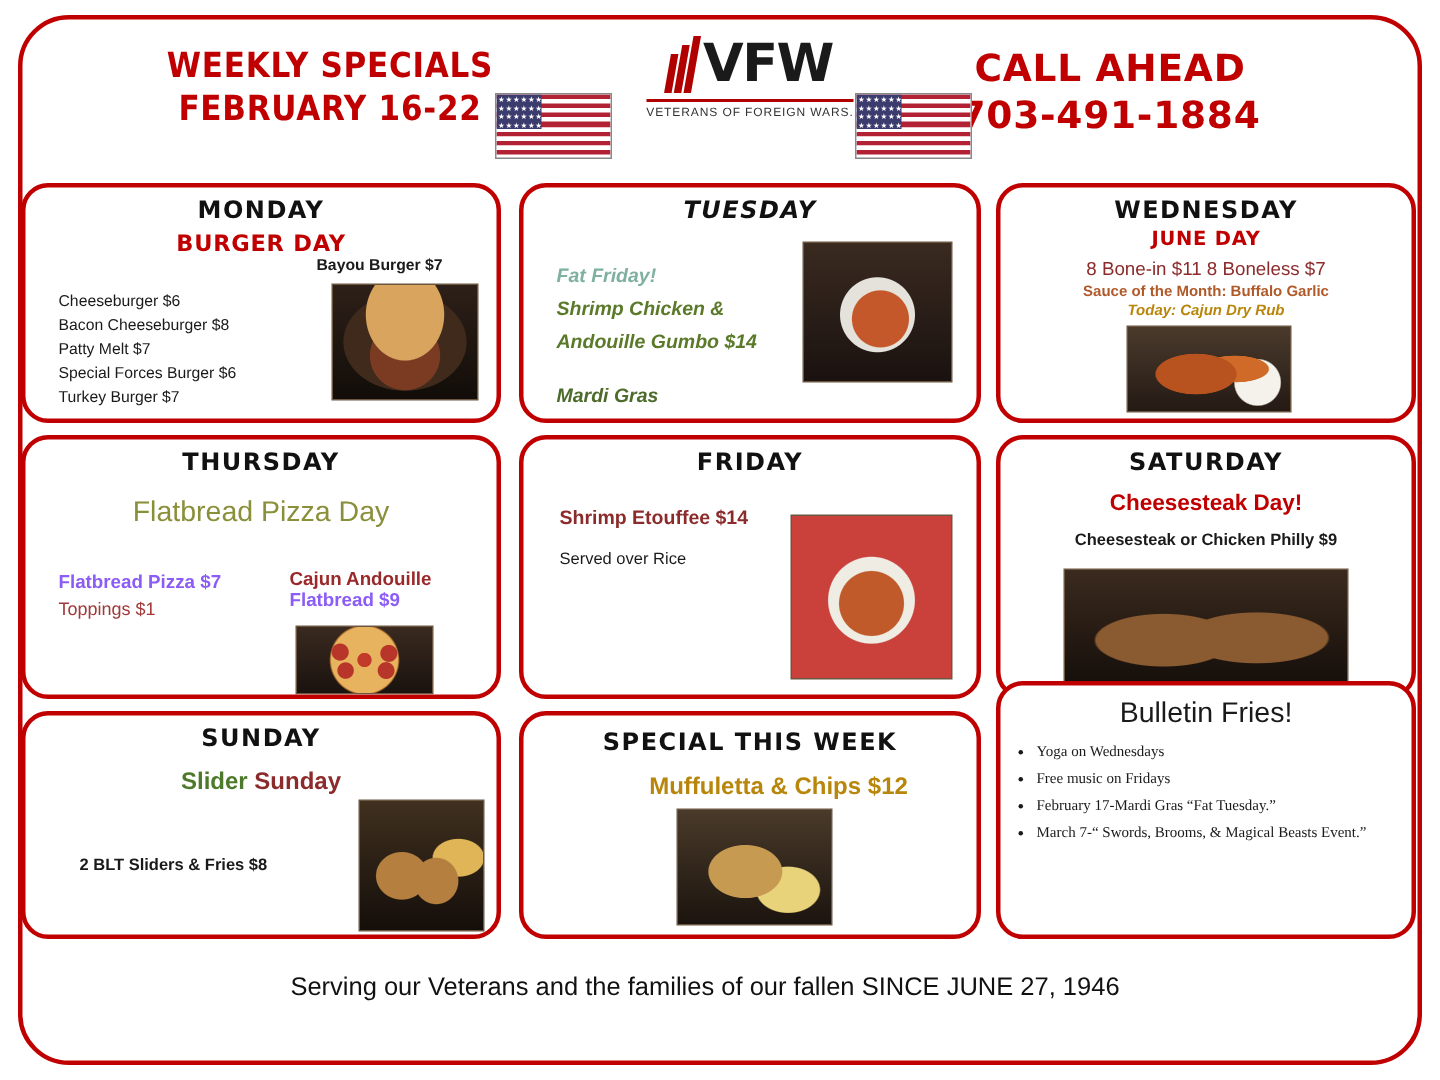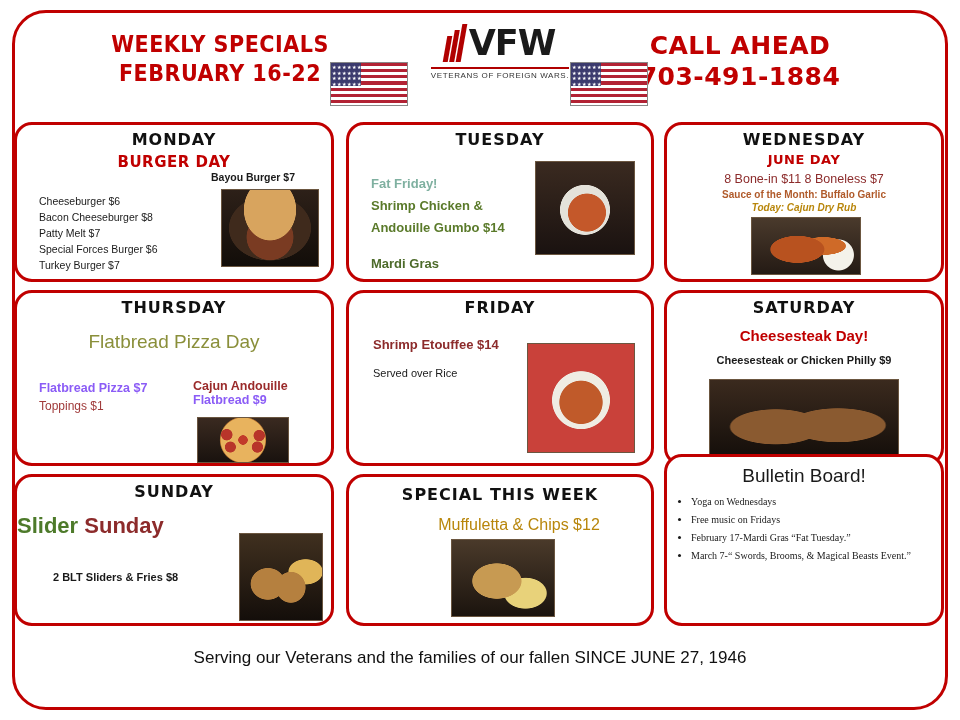--- a/index.html
+++ b/index.html
@@ -158,21 +158,21 @@
   }
   .photo {
     position: absolute;
     background: #5a4632;
     border: 1px solid #6b5640;
     overflow: hidden;
   }
 
   
   #card-mon  { left: 0px;   top: 0px;   width: 320px; height: 160px; }
-  #card-tue  { left: 332px; top: 0px;   width: 308px; height: 160px; }
+  #card-tue  { left: 332px; top: 0px;   width: 308px; height: 160px; font-style: italic; }
   #card-wed  { left: 650px; top: 0px;   width: 280px; height: 160px; }
   #card-thu  { left: 0px;   top: 168px; width: 320px; height: 176px; }
   #card-fri  { left: 332px; top: 168px; width: 308px; height: 176px; }
   #card-sat  { left: 650px; top: 168px; width: 280px; height: 176px; }
   #card-sun  { left: 0px;   top: 352px; width: 320px; height: 152px; }
   #card-spec { left: 332px; top: 352px; width: 308px; height: 152px; }
   #card-bull { left: 650px; top: 332px; width: 280px; height: 172px; }
 
   
   .footer {
@@ -362,36 +362,36 @@
 
     <div class="card" id="card-sat">
       <div class="title">SATURDAY</div>
       <div style="text-align:center; font-size:15px; font-weight:bold; color:#c00000; margin-top:10px;">Cheesesteak Day!</div>
       <div style="text-align:center; font-size:11px; font-weight:bold; color:#1a1a1a; margin-top:10px;">Cheesesteak or Chicken Philly  $9</div>
       <div class="photo cheesesteak" style="left:42px; top:86px; width:190px; height:80px;"></div>
     </div>
 
     <div class="card" id="card-sun">
       <div class="title">SUNDAY</div>
-      <div style="margin-top:12px; font-size:22px; font-weight:bold;">
+      <div style="text-align:center; margin-top:12px; font-size:16px; font-weight:bold;">
         <span style="color:#4d7a2a;">Slider</span>
         <span style="color:#8c2b2b;">Sunday</span>
       </div>
       <div style="position:absolute; left:36px; top:94px; font-size:11px; font-weight:bold; color:#1a1a1a;">2 BLT Sliders &amp; Fries $8</div>
       <div class="photo sliders" style="left:222px; top:56px; width:84px; height:88px;"></div>
     </div>
 
     <div class="card" id="card-spec">
       <div class="title" style="margin-top:8px;">SPECIAL THIS WEEK</div>
-      <div style="text-align:center; font-size:16px; font-weight:normal; color:#b8860b; margin-top:12px;padding-left:38px;">Muffuletta &amp; Chips $12</div>
+      <div style="text-align:center; font-size:16px; font-weight:bold; color:#b8860b; margin-top:12px;padding-left:38px;">Muffuletta &amp; Chips $12</div>
       <div class="photo muffuletta" style="left:102px; top:62px; width:104px; height:78px;"></div>
     </div>
 
     <div class="card" id="card-bull">
-      <div style="text-align:center; font-size:19px; color:#1a1a1a; margin-top:8px;">Bulletin Board!</div>
+      <div style="text-align:center; font-size:19px; color:#1a1a1a; margin-top:8px;">Bulletin Fries!</div>
       <ul class="bullets">
         <li>Yoga on Wednesdays</li>
         <li>Free music on Fridays</li>
         <li>February 17-Mardi Gras “Fat Tuesday.”</li>
         <li>March 7-“ Swords, Brooms, &amp; Magical Beasts Event.”</li>
       </ul>
     </div>
   </div>
 
   <div class="footer">Serving our Veterans and the families of our fallen SINCE JUNE 27, 1946</div>

